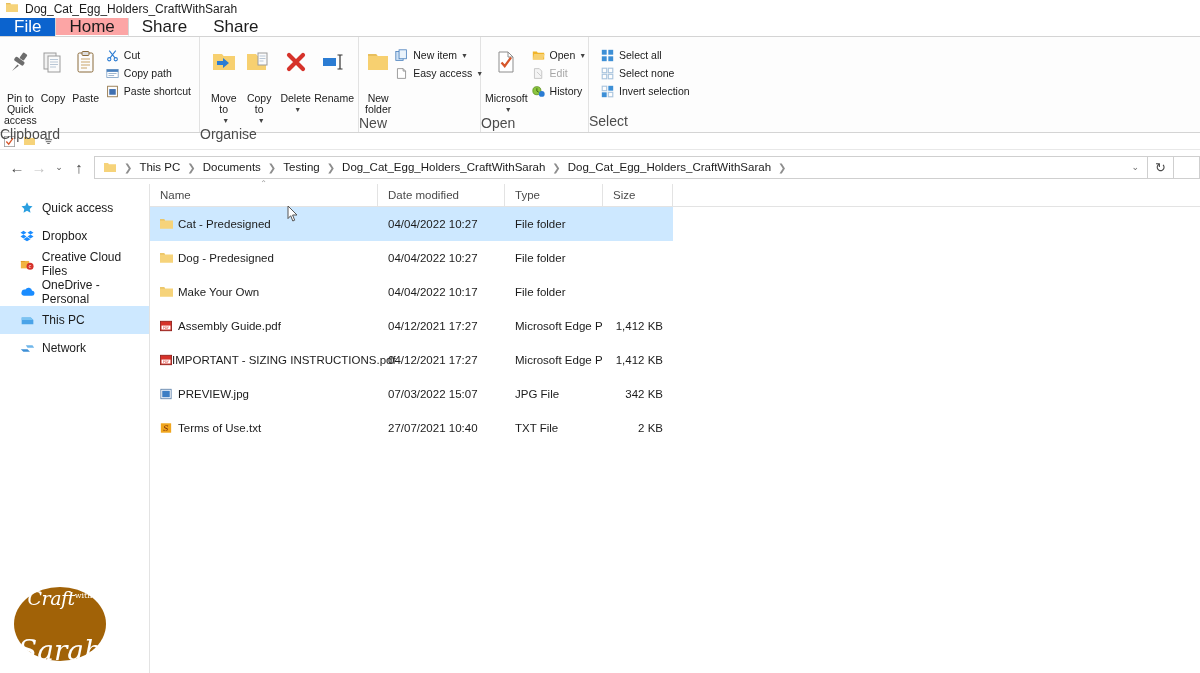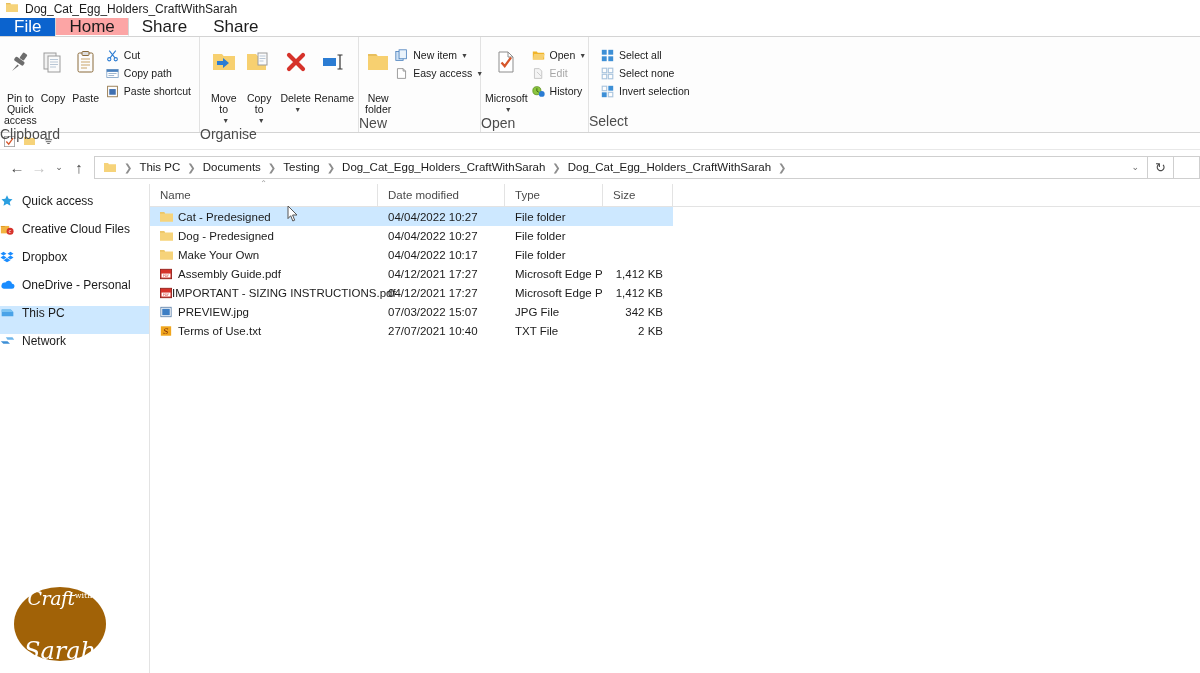--- a/index.html
+++ b/index.html
@@ -156,21 +156,22 @@
     background:#ffffff;
   }
   .sidebar {
     width:150px;
     border-right:1px solid #e3e3e3;
     padding-top:10px;
     background:#ffffff;
   }
   .navitem {
     height:28px;
-    display:flex; align-items:flex-start;
+    display:flex; align-items:center;
+    padding-left:20px;
     font-size:12px; color:#1b1b1b;
     cursor:default;
   }
   .navitem.selected { background:#cde8ff; }
   .navitem .nico { width:22px; display:flex; align-items:center; }
 
   .filepane { flex:1; position:relative; }
   .colheader {
     height:23px;
     display:flex; align-items:center;
@@ -187,21 +188,21 @@
   .col-name { width:228px; position:relative; }
   .col-date { width:127px; }
   .col-type { width:98px; }
   .col-size { width:70px; }
   .sortmark {
     position:absolute; top:-5px; left:0; right:0;
     text-align:center; font-size:8px; color:#9a9a9a;
   }
 
   .row {
-    height:19px;
+    height:34px;
     display:flex; align-items:center;
     font-size:11.5px; color:#1b1b1b;
     cursor:default;
   }
   .row.selected { background:#cde8ff; }
   .cell-name { width:228px; display:flex; align-items:center; padding-left:10px; white-space:nowrap; }
   .cell-name .ficon { width:18px; display:flex; align-items:center; }
   .cell-date { width:127px; padding-left:10px; color:#1b1b1b; }
   .cell-type { width:98px; padding-left:10px; color:#1b1b1b; white-space:nowrap; overflow:hidden; }
   .cell-size { width:70px; padding-right:10px; text-align:right; color:#1b1b1b; }
@@ -215,21 +216,21 @@
     width:92px; height:74px;
     border-radius:50%;
     background:#a16207;
     display:flex; flex-direction:column;
     align-items:center; justify-content:space-between;
     color:#fff;
     font-family:"DejaVu Serif", serif;
   }
   .logo .l1 { font-size:19px; font-style:italic; line-height:18px; letter-spacing:-0.5px; }
   .logo .l1 sup { font-size:8px; font-style:normal; letter-spacing:0; vertical-align:super; }
-  .logo .l2 { font-size:24px; font-style:italic; line-height:20px; margin-top:-1px; }
+  .logo .l2 { font-size:28px; font-style:italic; line-height:20px; margin-top:-1px; }
 </style>
 </head>
 <body>
 
 <div class="titlebar">
   <span class="folder-ico">
     <svg width="12" height="11" viewBox="0 0 12 11">
         <path d="M0 1h4l1 1.2h7V10H0z" fill="#f6d37a"></path>
         <path d="M0 1h4l1 1.2H0z" fill="#e8bf5d"></path>
       </svg>
@@ -564,44 +565,44 @@
       <span class="nico">
         <svg width="14" height="14" viewBox="0 0 16 16">
             <path d="M8 1.5l1.9 4 4.4.5-3.2 3 .9 4.3L8 11.2 4 13.3l.9-4.3-3.2-3 4.4-.5z" fill="#2b9fe0"></path>
           </svg>
       </span>
       <span>Quick access</span>
     </div>
     <div class="navitem">
       <span class="nico">
         <svg width="14" height="14" viewBox="0 0 16 16">
-            <path d="M1 4.5h9.5V13H1z" fill="#f2b441"></path>
-            <path d="M1 4.5h4l1 1.3H1z" fill="#e09a28"></path>
-            <circle cx="11.5" cy="10.5" r="4" fill="#d6322a"></circle>
-            <text x="11.5" y="13" font-size="6" fill="#fff" text-anchor="middle" font-family="DejaVu Sans">c</text>
-          </svg>
-      </span>
-      <span>Creative Cloud Files</span>
-    </div>
-    <div class="navitem">
-      <span class="nico">
-        <svg width="14" height="14" viewBox="0 0 16 16">
             <g fill="#1a8cff">
               <path d="M4 2L0.6 4.2 4 6.4 7.4 4.2z"></path>
               <path d="M12 2L8.6 4.2 12 6.4 15.4 4.2z"></path>
               <path d="M0.6 8.6L4 6.4 7.4 8.6 4 10.8z"></path>
               <path d="M8.6 8.6L12 6.4 15.4 8.6 12 10.8z"></path>
               <path d="M4 11.6l4-2.4 4 2.4L8 14z"></path>
             </g>
           </svg>
       </span>
       <span>Dropbox</span>
     </div>
     <div class="navitem">
       <span class="nico">
+        <svg width="14" height="14" viewBox="0 0 16 16">
+            <path d="M1 4.5h9.5V13H1z" fill="#f2b441"></path>
+            <path d="M1 4.5h4l1 1.3H1z" fill="#e09a28"></path>
+            <circle cx="11.5" cy="10.5" r="4" fill="#d6322a"></circle>
+            <text x="11.5" y="13" font-size="6" fill="#fff" text-anchor="middle" font-family="DejaVu Sans">c</text>
+          </svg>
+      </span>
+      <span>Creative Cloud Files</span>
+    </div>
+    <div class="navitem">
+      <span class="nico">
         <svg width="15" height="14" viewBox="0 0 18 14">
             <path d="M4.6 11.5h9.6a3 3 0 0 0 .3-6 4.3 4.3 0 0 0-8-1.4A3.3 3.3 0 0 0 4.6 11.5z" fill="#1a8cff"></path>
           </svg>
       </span>
       <span>OneDrive - Personal</span>
     </div>
     <div class="navitem selected">
       <span class="nico">
         <svg width="15" height="13" viewBox="0 0 18 14">
             <path d="M2 3.5h11l3 3v5H2z" fill="#4aa3e8"></path>

